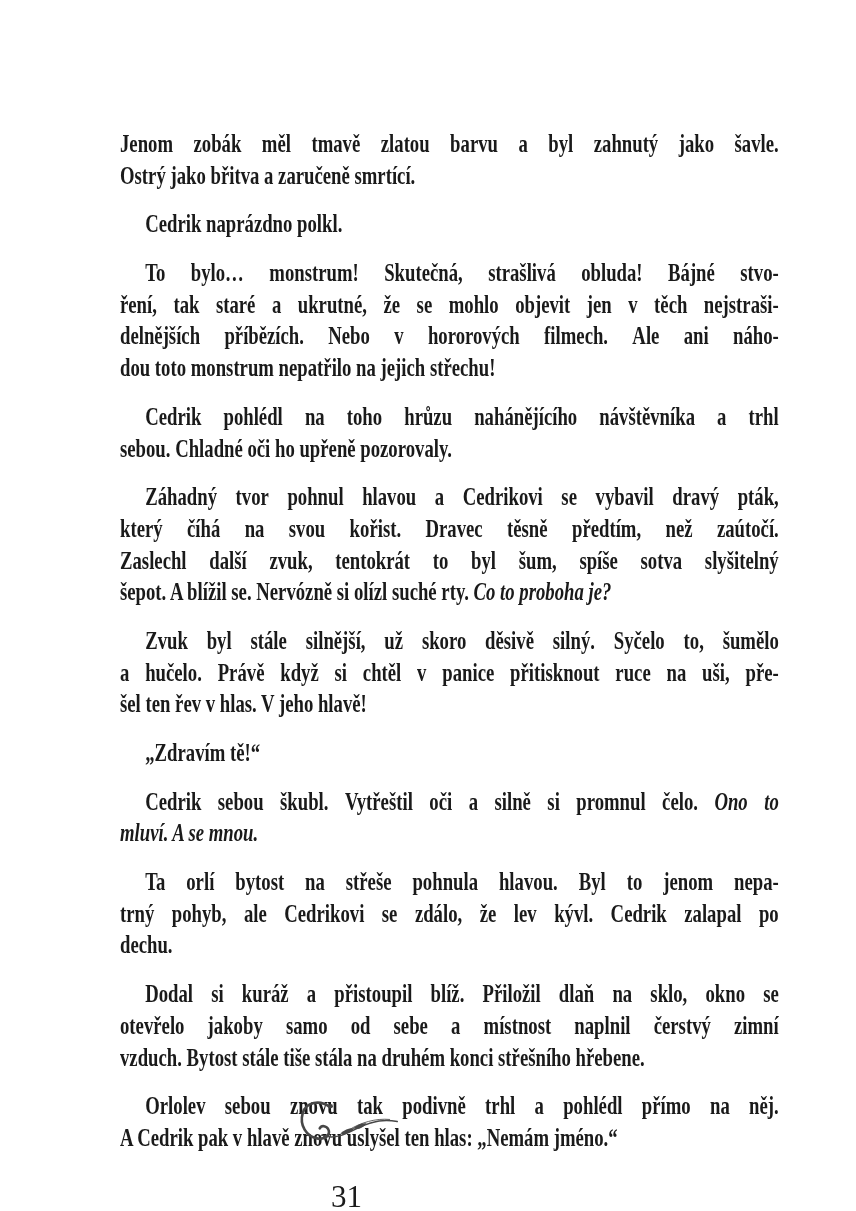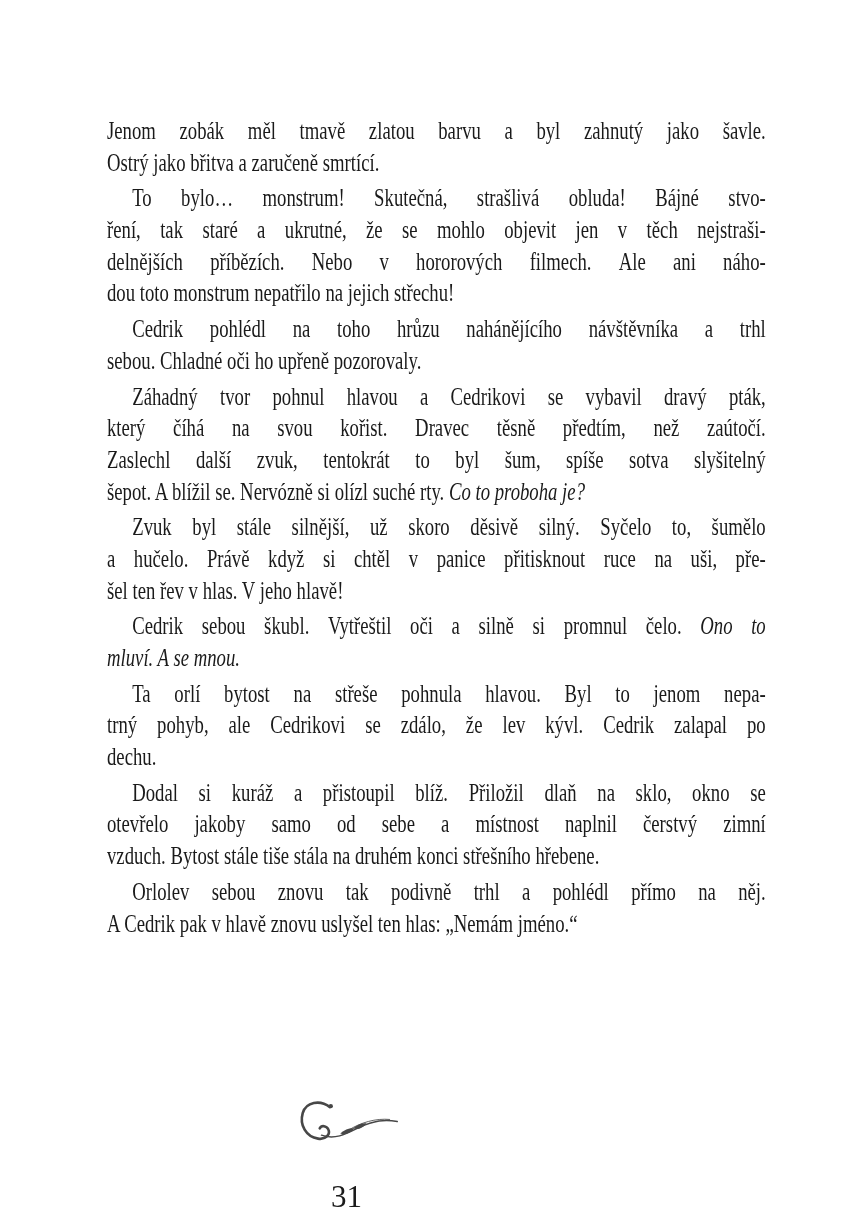--- a/index.html
+++ b/index.html
@@ -11,21 +11,21 @@
   .page {
     position: relative;
     width: 856px; height: 1211px;
     background: #ffffff;
   }
   .text-block {
     position: absolute;
     left: 103px; top: 111px;
     width: 659px;
   }
-  .para { margin: 4px; padding: 0; }
+  .para { margin: 17px; padding: 0; font-weight: bold; }
   .line {
     box-sizing: border-box;
     width: 915px;
     height: 31.7px;
     line-height: 31.7px;
     font-size: 26px;
     color: #1a1a1a;
     transform: scaleX(0.72);
     transform-origin: 0 50%;
     display: flex;
@@ -74,20 +74,23 @@
           <span class="">barvu</span>
           <span class="">a</span>
           <span class="">byl</span>
           <span class="">zahnutý</span>
           <span class="">jako</span>
           <span class="">šavle.</span>
         </div>
         <div class="line last" style="color: rgb(26, 26, 26);"><span class="">Ostrý jako břitva a zaručeně smrtící.</span></div>
       </div>
       <div class="para">
+        <div class="line last indent" style="color: rgb(26, 26, 26);"><span class="">Cedrik naprázdno polkl.</span></div>
+      </div>
+      <div class="para">
         <div class="line indent" style="color: rgb(26, 26, 26);">
           <span class="">To</span>
           <span class="">bylo…</span>
           <span class="">monstrum!</span>
           <span class="">Skutečná,</span>
           <span class="">strašlivá</span>
           <span class="">obluda!</span>
           <span class="">Bájné</span>
           <span class="">stvo-</span>
         </div>
@@ -195,20 +198,23 @@
           <span class="">chtěl</span>
           <span class="">v</span>
           <span class="">panice</span>
           <span class="">přitisknout</span>
           <span class="">ruce</span>
           <span class="">na</span>
           <span class="">uši,</span>
           <span class="">pře-</span>
         </div>
         <div class="line last" style="color: rgb(26, 26, 26);"><span class="">šel ten řev v hlas. V jeho hlavě!</span></div>
+      </div>
+      <div class="para">
+        <div class="line last indent" style="color: rgb(26, 26, 26);"><span class="">„Zdravím tě!“</span></div>
       </div>
       <div class="para">
         <div class="line indent" style="color: rgb(26, 26, 26);">
           <span class="">Cedrik</span>
           <span class="">sebou</span>
           <span class="">škubl.</span>
           <span class="">Vytřeštil</span>
           <span class="">oči</span>
           <span class="">a</span>
           <span class="">silně</span>

